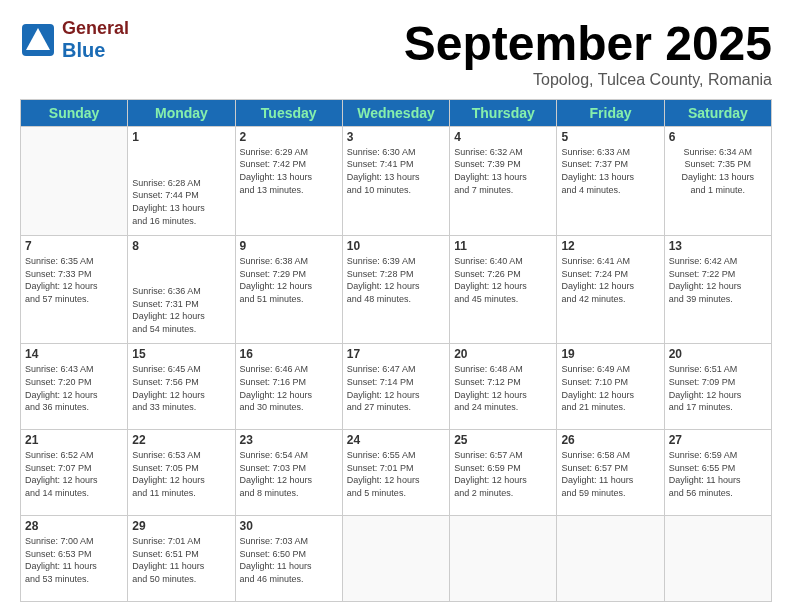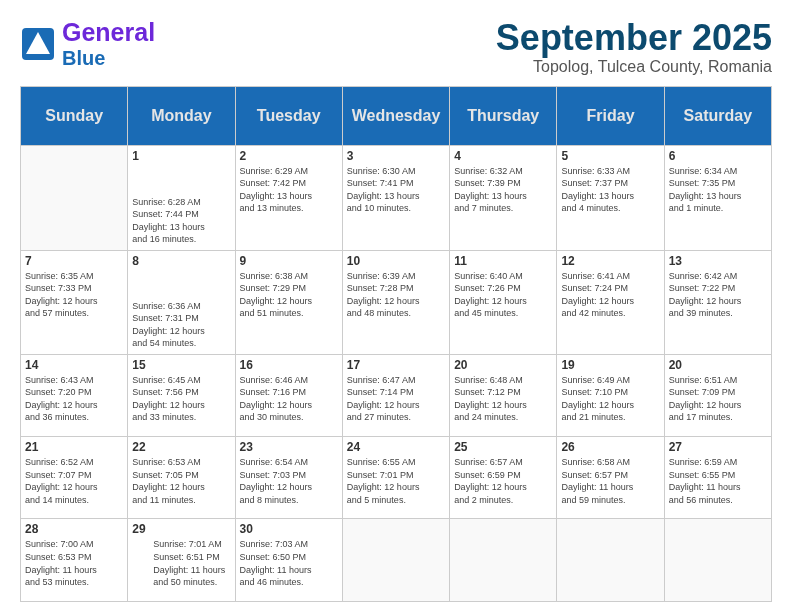--- a/index.html
+++ b/index.html
@@ -29,42 +29,42 @@
       align-items: flex-start;
     }
     .logo-row {
       display: flex;
       align-items: center;
     }
     .title-area {
       text-align: right;
     }
     .month-title {
-      font-size: 36px;
+      font-size: 48px;
       font-weight: bold;
-      color: #0c4a6e;
+      color: #000000;
       line-height: 1.1;
       text-align: right;
     }
     .location-title {
       font-size: 16px;
       color: #555;
     }
     .calendar {
       flex: 1;
       border-collapse: collapse;
       width: 100%;
       table-layout: fixed;
     }
     .calendar th {
       background: #1a6bb5;
-      color: #e5e5e5;
-      font-size: 16px;
+      color: #86efac;
+      font-size: 14px;
       font-weight: bold;
-      padding: 20px 4px;
+      padding: 5px 4px;
       text-align: center;
       border: 1px solid #ccc;
     }
     .calendar td {
       vertical-align: top;
       border: 1px solid #ccc;
       padding: 3px 4px;
       font-size: 9.5px;
       color: #333;
       height: 82px;
@@ -90,21 +90,21 @@
 
 <div class="page">
   <div class="header">
     <div class="logo">
       <div class="logo-row">
         <svg width="36" height="36" viewBox="0 0 36 36">
           <rect x="2" y="2" width="32" height="32" rx="4" fill="#1a6bb5"></rect>
           <polygon points="18,6 30,28 6,28" fill="white"></polygon>
         </svg>
         <div style="margin-left:6px;">
-          <div style="font-size:25px;font-weight:bold;color:#6d28d9;"><span>General</span></div>
+          <div style="font-size:18px;font-weight:bold;color:#7f1d1d;"><span>General</span></div>
           <div style="font-size:20px;font-weight:bold;color:#1a6bb5;"><span>Blue</span></div>
         </div>
       </div>
     </div>
     <div class="title-area">
       <div class="month-title">September 2025</div>
       <div class="location-title">Topolog, Tulcea County, Romania</div>
     </div>
   </div>
 
@@ -153,21 +153,21 @@
           </td>
           <td>
             <span class="day-number">5</span>
             <div class="day-info" style="white-space: pre-line;">Sunrise: 6:33 AM
 Sunset: 7:37 PM
 Daylight: 13 hours
 and 4 minutes.</div>
           </td>
           <td>
             <span class="day-number">6</span>
-            <div class="day-info" style="white-space: pre-line;">Sunrise: 6:34 AM
+            <div class="day-info" style="white-space: pre-line; text-align: center;">Sunrise: 6:34 AM
 Sunset: 7:35 PM
 Daylight: 13 hours
 and 1 minute.</div>
           </td>
         </tr>
         <tr>
           <td>
             <span class="day-number">7</span>
             <div class="day-info" style="white-space: pre-line;">Sunrise: 6:35 AM
 Sunset: 7:33 PM
@@ -322,21 +322,21 @@
         <tr>
           <td>
             <span class="day-number">28</span>
             <div class="day-info" style="white-space: pre-line;">Sunrise: 7:00 AM
 Sunset: 6:53 PM
 Daylight: 11 hours
 and 53 minutes.</div>
           </td>
           <td>
             <span class="day-number">29</span>
-            <div class="day-info" style="white-space: pre-line; margin-left: 21px;">Sunrise: 7:01 AM
+            <div class="day-info" style="white-space: pre-line;">Sunrise: 7:01 AM
 Sunset: 6:51 PM
 Daylight: 11 hours
 and 50 minutes.</div>
           </td>
           <td>
             <span class="day-number">30</span>
             <div class="day-info" style="white-space: pre-line;">Sunrise: 7:03 AM
 Sunset: 6:50 PM
 Daylight: 11 hours
 and 46 minutes.</div>

